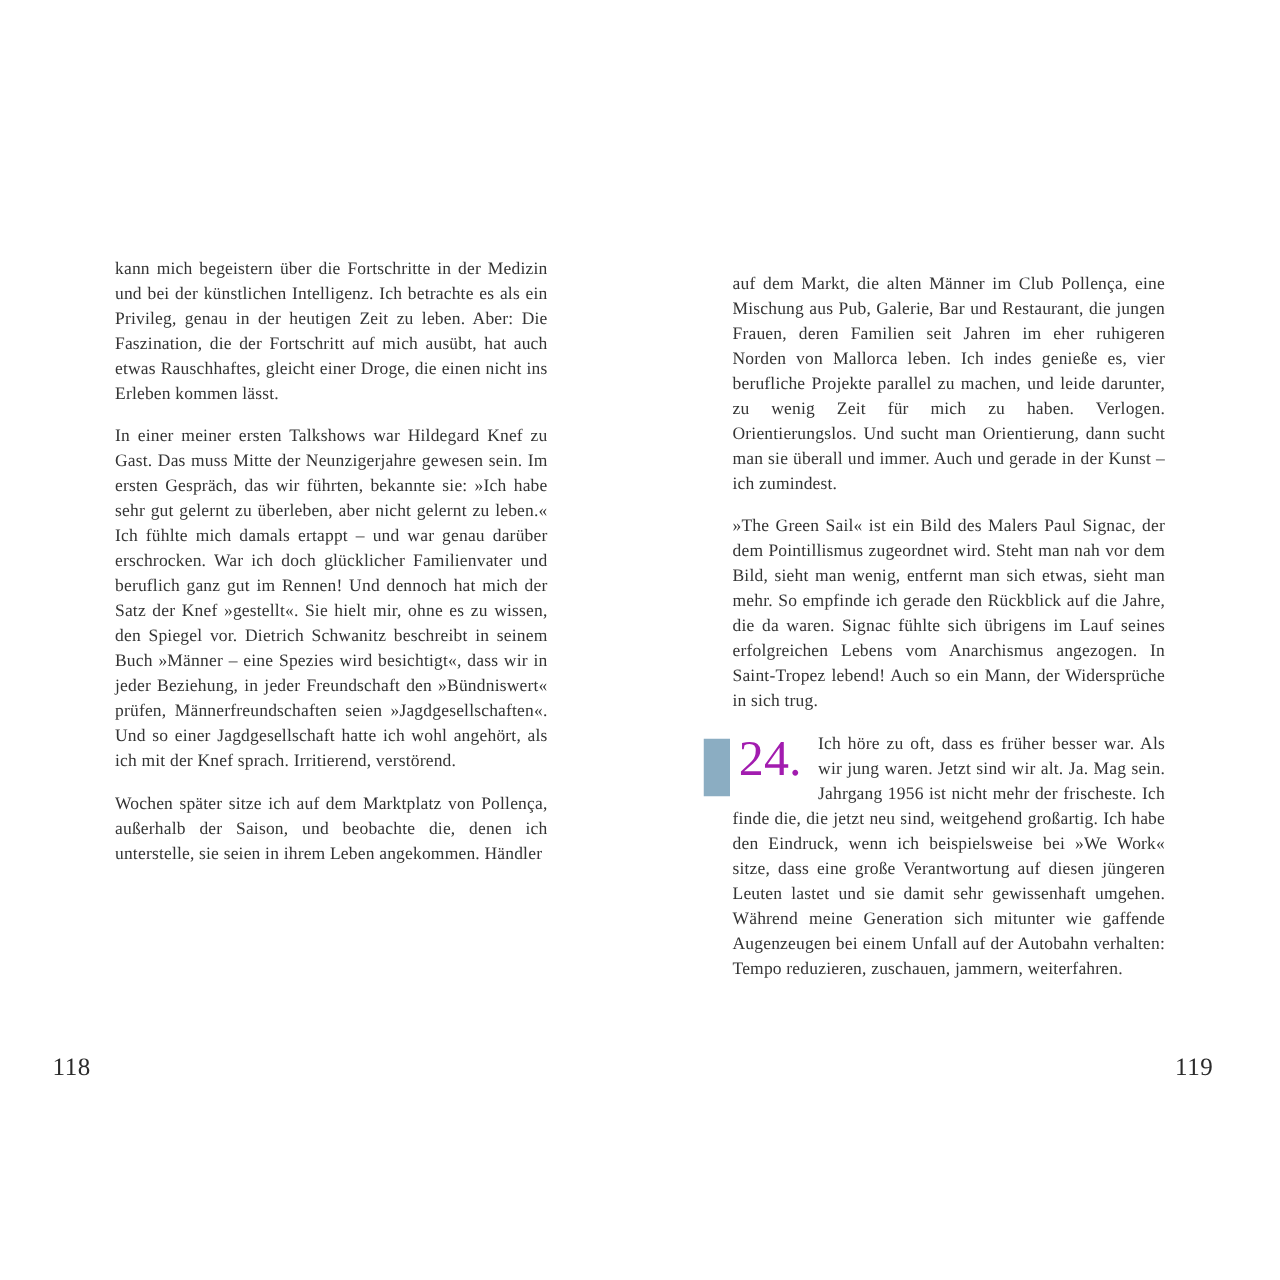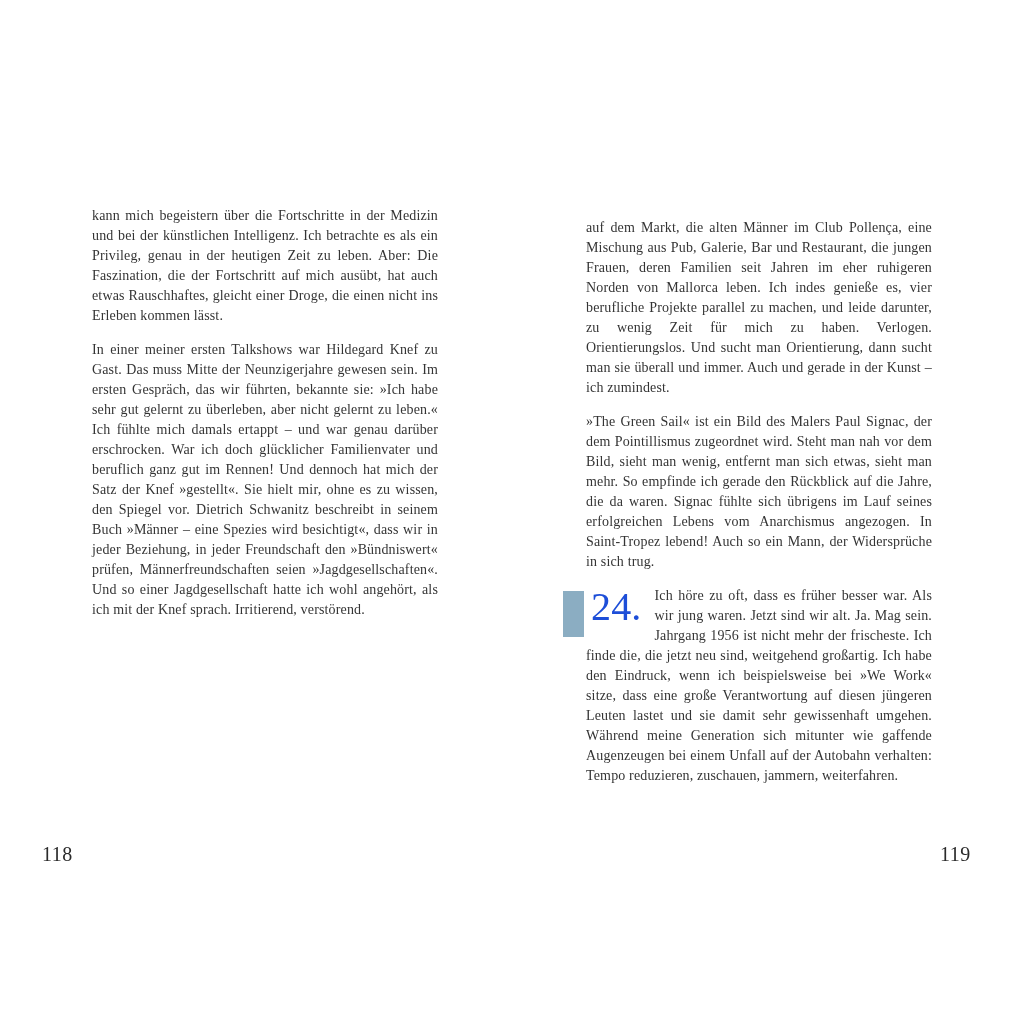--- a/index.html
+++ b/index.html
@@ -39,21 +39,21 @@
   .section {
     position: relative;
     margin-top: 0;
   }
   .section-para { overflow: visible; }
   .sec-num {
     float: left;
     font-size: 40px;
     line-height: 38px;
     padding: 2px 13px 2px 5px;
-    color: #1d4ed8;
+    color: #a21caf;
   }
   .marker {
     position: absolute;
     left: -23px;
     top: 5px;
     width: 21px;
     height: 46px;
     background: #8badc2;
   }
   .pagenum {
@@ -67,20 +67,21 @@
   .pn-right { left: 940px; top: 843px; }
 </style>
 </head>
 <body>
 
 <div class="spread">
 
   <div class="column left-col">
     <p>kann mich begeistern über die Fortschritte in der Medizin und bei der künstlichen Intelligenz. Ich betrachte es als ein Privileg, genau in der heutigen Zeit zu leben. Aber: Die Faszination, die der Fortschritt auf mich ausübt, hat auch etwas Rauschhaftes, gleicht einer Droge, die einen nicht ins Erleben kommen lässt.</p>
     <p>In einer meiner ersten Talkshows war Hildegard Knef zu Gast. Das muss Mitte der Neunzigerjahre gewesen sein. Im ersten Gespräch, das wir führten, bekannte sie: »Ich habe sehr gut gelernt zu überleben, aber nicht gelernt zu leben.« Ich fühlte mich damals ertappt – und war genau darüber erschrocken. War ich doch glücklicher Familienvater und beruflich ganz gut im Rennen! Und dennoch hat mich der Satz der Knef »gestellt«. Sie hielt mir, ohne es zu wissen, den Spiegel vor. Dietrich Schwanitz beschreibt in seinem Buch »Männer – eine Spezies wird besichtigt«, dass wir in jeder Beziehung, in jeder Freundschaft den »Bündniswert« prüfen, Männerfreundschaften seien »Jagdgesellschaften«. Und so einer Jagdgesellschaft hatte ich wohl angehört, als ich mit der Knef sprach. Irritierend, verstörend.</p>
+    <p>Wochen später sitze ich auf dem Marktplatz von Pollença, außerhalb der Saison, und beobachte die, denen ich unterstelle, sie seien in ihrem Leben angekommen. Händler</p>
   </div>
 
   <div class="column right-col">
     <p>auf dem Markt, die alten Männer im Club Pollença, eine Mischung aus Pub, Galerie, Bar und Restaurant, die jungen Frauen, deren Familien seit Jahren im eher ruhigeren Norden von Mallorca leben. Ich indes genieße es, vier berufliche Projekte parallel zu machen, und leide darunter, zu wenig Zeit für mich zu haben. Verlogen. Orientierungslos. Und sucht man Orientierung, dann sucht man sie überall und immer. Auch und gerade in der Kunst – ich zumindest.</p>
     <p>»The Green Sail« ist ein Bild des Malers Paul Signac, der dem Pointillismus zugeordnet wird. Steht man nah vor dem Bild, sieht man wenig, entfernt man sich etwas, sieht man mehr. So empfinde ich gerade den Rückblick auf die Jahre, die da waren. Signac fühlte sich übrigens im Lauf seines erfolgreichen Lebens vom Anarchismus angezogen. In Saint-Tropez lebend! Auch so ein Mann, der Widersprüche in sich trug.</p>
 
     <div class="section">
       <span class="marker" style="background: rgb(139, 173, 194);"></span>
       <p class="section-para">
         <span class="sec-num">24.</span><span>Ich höre zu oft, dass es früher besser war. Als wir jung waren. Jetzt sind wir alt. Ja. Mag sein. Jahrgang 1956 ist nicht mehr der frischeste. Ich finde die, die jetzt neu sind, weitgehend großartig. Ich habe den Eindruck, wenn ich beispielsweise bei »We Work« sitze, dass eine große Verantwortung auf diesen jüngeren Leuten lastet und sie damit sehr gewissenhaft umgehen. Während meine Generation sich mitunter wie gaffende Augenzeugen bei einem Unfall auf der Autobahn verhalten: Tempo reduzieren, zuschauen, jammern, weiterfahren.</span>

